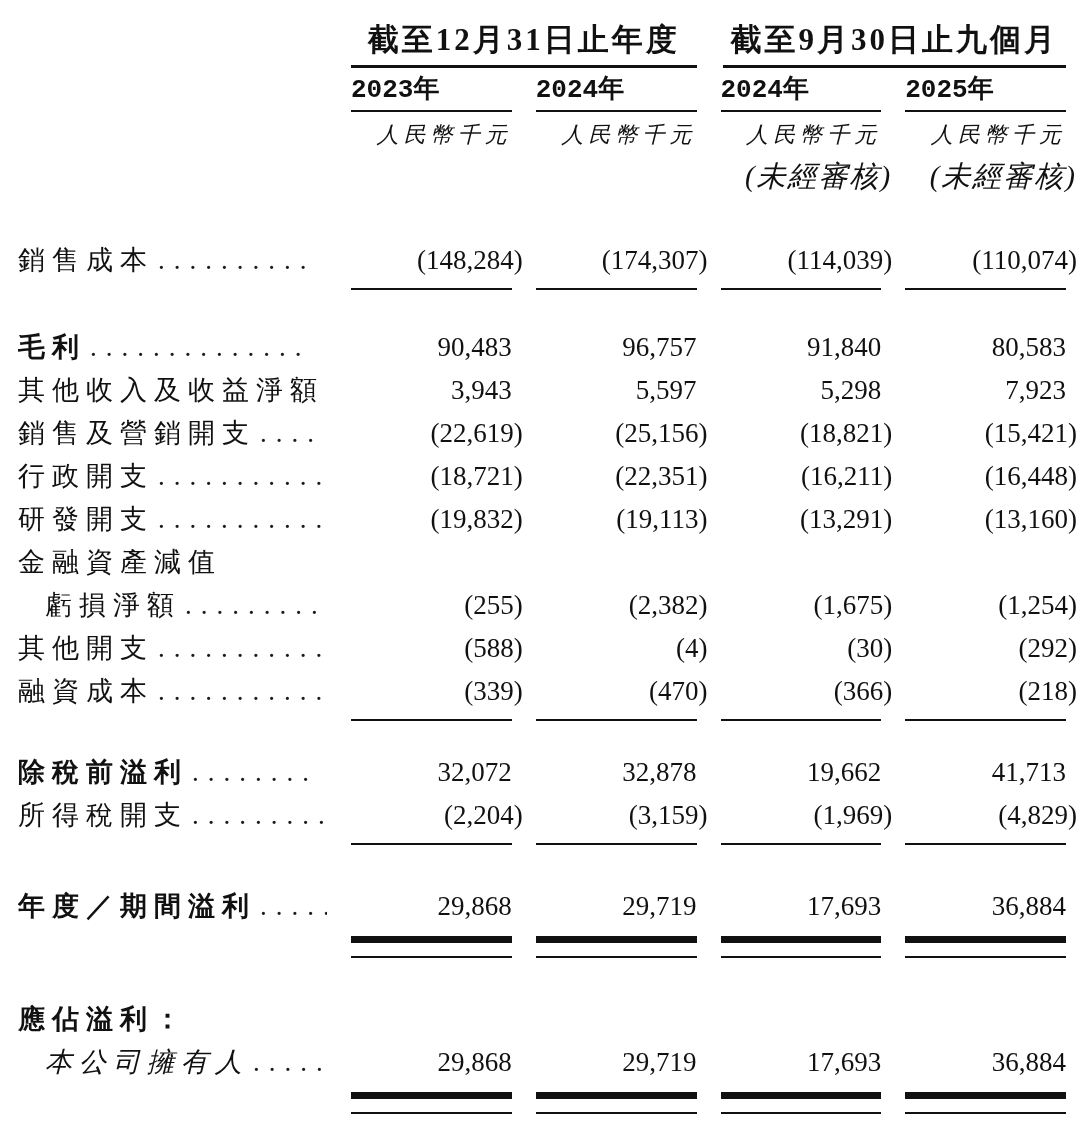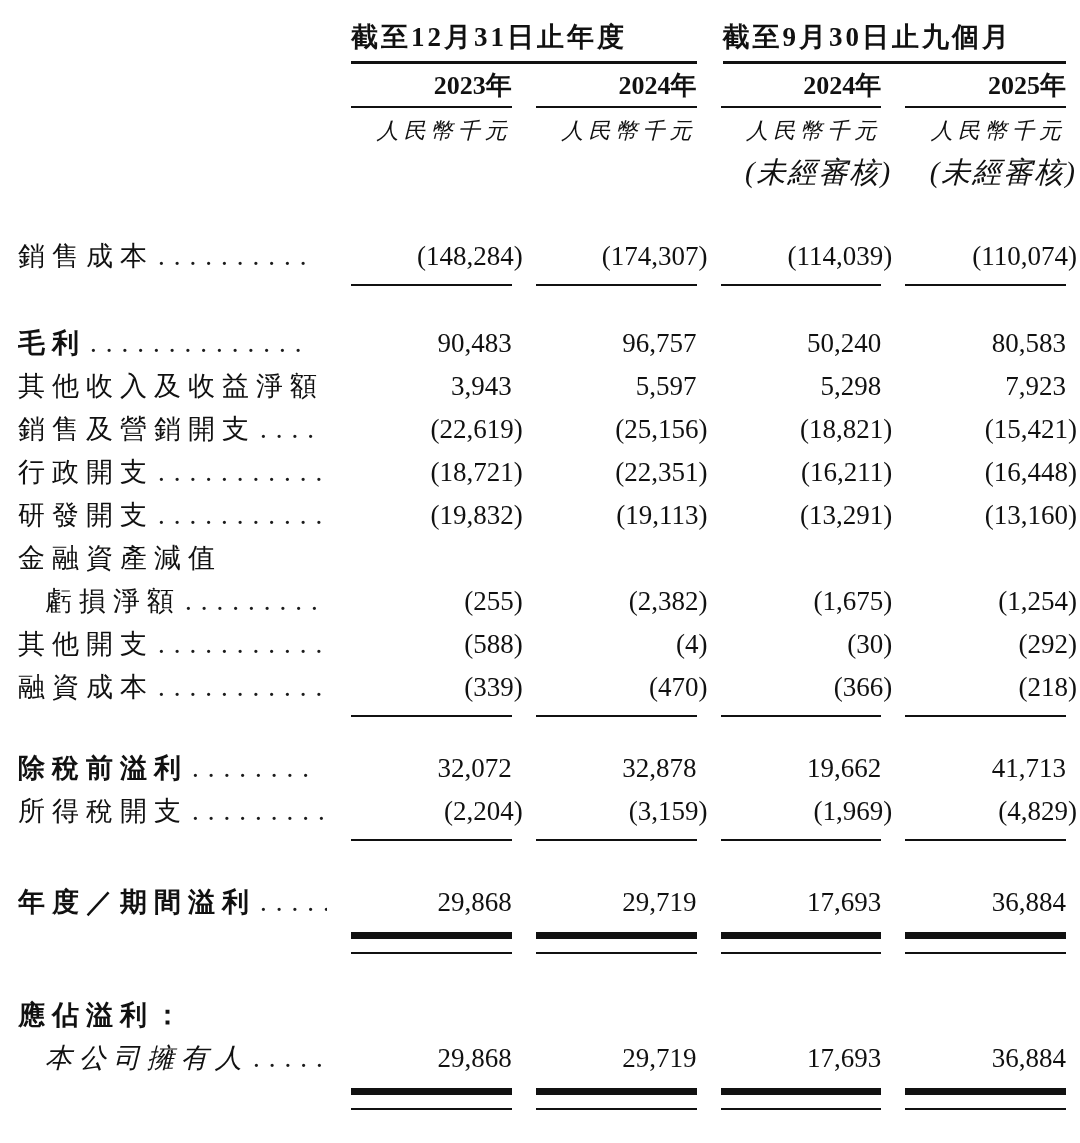--- a/index.html
+++ b/index.html
@@ -16,40 +16,41 @@
     padding: 16px 14px 0 18px;
   }
   .grid-row {
     display: grid;
     grid-template-columns: 309px repeat(4, 1fr);
     align-items: baseline;
   }
   
   .hgroup {
     border-bottom: 3px solid #111;
-    text-align: left;
+    text-align: center;
     font-weight: bold;
-    font-size: 27px;
+    font-size: 31px;
     letter-spacing: 3px;
     padding: 8px 0 10px 0;
     line-height: 1;
     white-space: nowrap;
     font-family: Liberation Serif, serif;
   }
   .hgroup.g1 { grid-column: 2 / 4; margin-left: 24px; }
   .hgroup.g2 { grid-column: 4 / 6; margin-left: 26px; }
   .yearcell {
     margin-left: 24px;
     border-bottom: 2px solid #111;
-    text-align: right;
+    text-align: left;
     font-weight: bold;
     font-size: 26px;
     padding: 6px 0 7px 0;
     line-height: 1;
     white-space: nowrap;
+    font-family: Liberation Mono, monospace;
   }
   .years { margin-top: 3px; }
   .unitcell {
     text-align: right;
     font-style: italic;
     font-size: 22px;
     letter-spacing: 5px;
     line-height: 1;
     white-space: nowrap;
   }
@@ -155,21 +156,21 @@
     <div class="val"><span class="num neg">(114,039)</span></div>
     <div class="val"><span class="num neg">(110,074)</span></div>
   </div>
 
   <div class="sp36"></div>
 
   <div class="grid-row row bold">
     <div class="lbl"><span>毛利</span><span class="dots">..............</span></div>
     <div class="val"><span class="num">90,483</span></div>
     <div class="val"><span class="num">96,757</span></div>
-    <div class="val"><span class="num">50,240</span></div>
+    <div class="val"><span class="num">91,840</span></div>
     <div class="val"><span class="num">80,583</span></div>
   </div>
 
   <div class="grid-row row">
     <div class="lbl"><span>其他收入及收益淨額</span><span class="dots"></span></div>
     <div class="val"><span class="num">3,943</span></div>
     <div class="val"><span class="num">5,597</span></div>
     <div class="val"><span class="num">5,298</span></div>
     <div class="val"><span class="num">7,923</span></div>
   </div>

